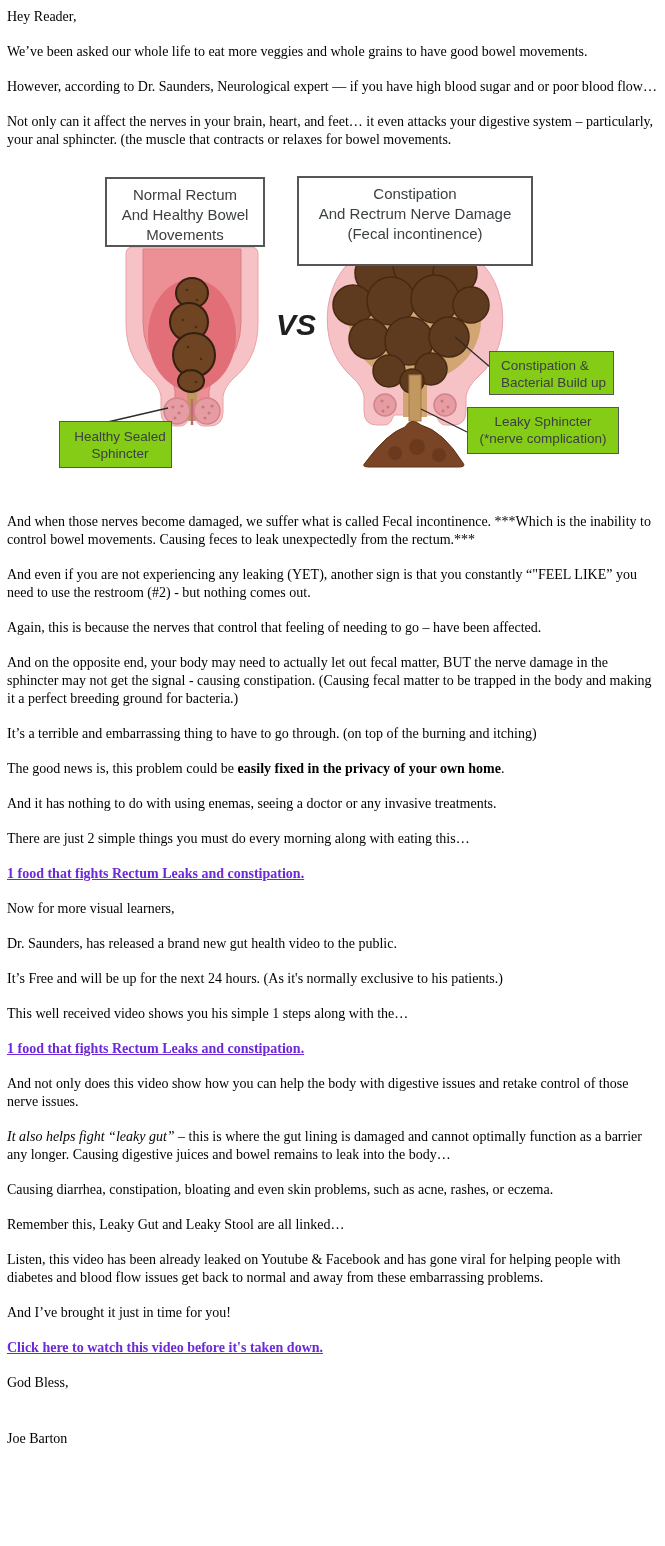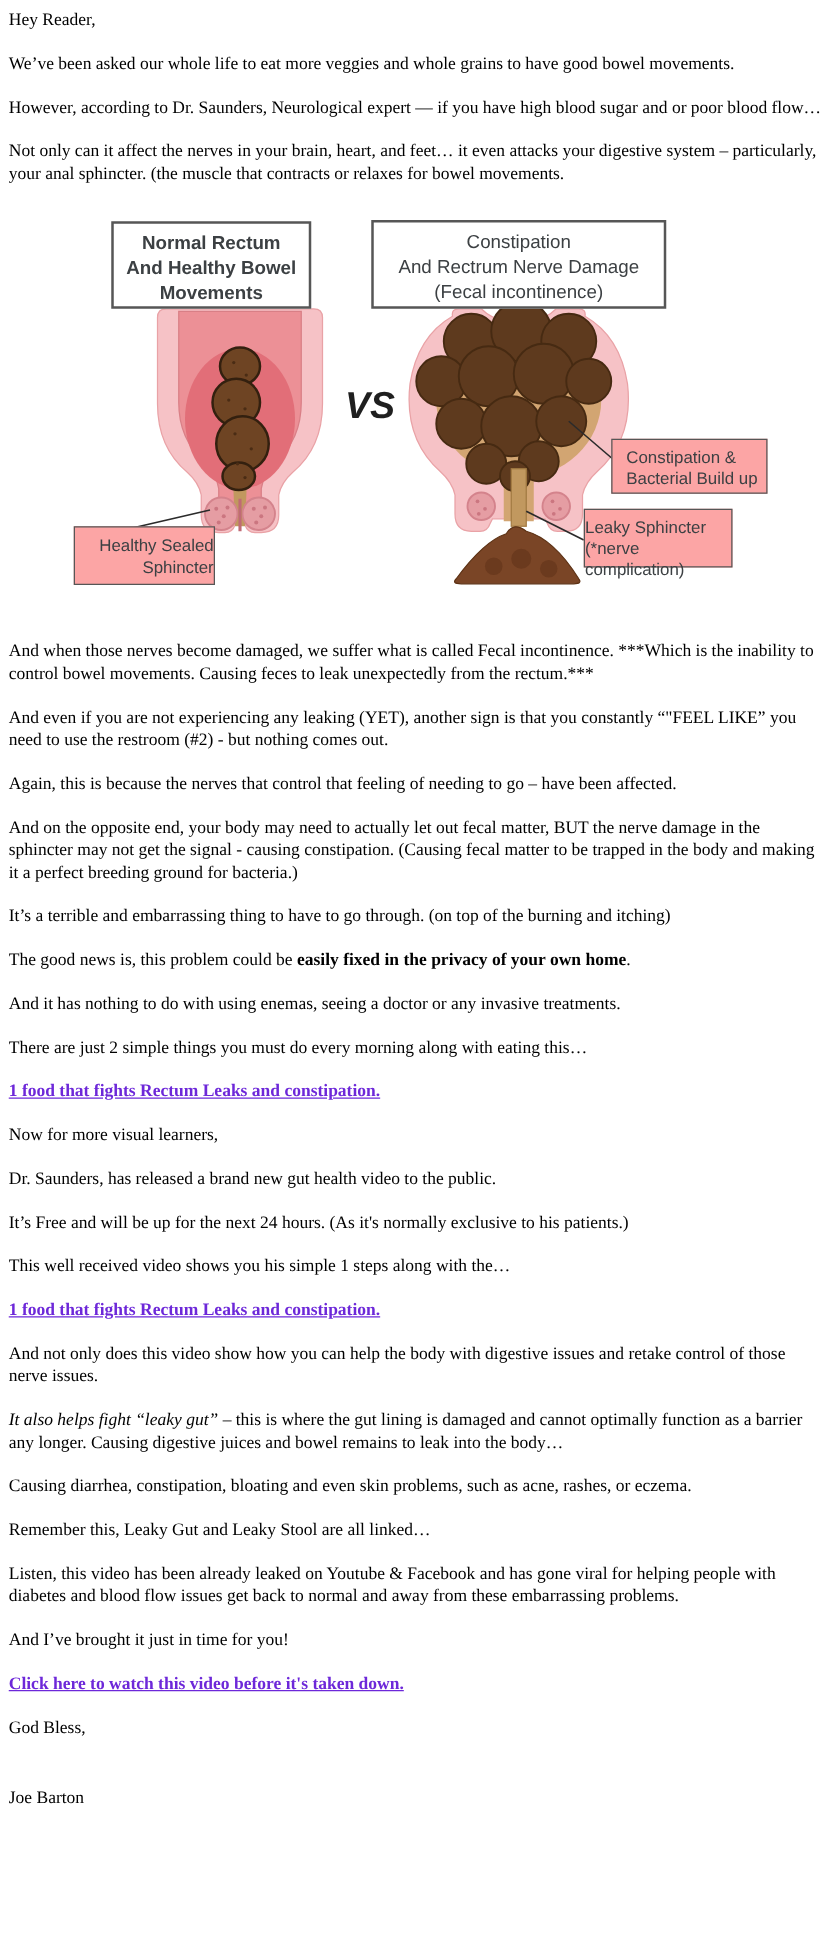--- a/index.html
+++ b/index.html
@@ -36,36 +36,36 @@
     background:#ffffff;
     border:2px solid #565656;
     color:#3c4043;
     font-family:"Liberation Sans", sans-serif;
     font-size:15px;
     line-height:20px;
     text-align:center;
     white-space:pre-line;
     padding-top:6px;
   }
-  .cap-left{left:34px;top:2px;width:160px;height:70px;font-weight:bold;}
-  .cap-right{left:242px;top:1px;width:236px;height:71px;}
+  .cap-left{left:50px;top:2px;width:160px;height:70px;}
+  .cap-right{left:242px;top:1px;width:236px;height:90px;}
   .note{
     position:absolute;
     box-sizing:border-box;
-    background:#fca5a5;
+    background:#84cc16;
     border:1.5px solid #565656;
     color:#3c4043;
     font-family:"Liberation Sans", sans-serif;
     font-size:13.5px;
     line-height:17px;
     white-space:pre-line;
   }
-  .note-healthy{left:4px;top:246px;width:113px;height:47px;text-align:right;padding:6px 0 17px 9px;}
+  .note-healthy{left:4px;top:246px;width:113px;height:47px;text-align:center;padding:6px 0 17px 9px;}
   .note-constipation{left:434px;top:176px;width:125px;height:44px;text-align:left;padding:5px 0 0 11px;}
-  .note-leaky{left:412px;top:232px;width:119px;height:47px;text-align:left;padding-top:5px;}
+  .note-leaky{left:412px;top:232px;width:152px;height:47px;text-align:center;padding-top:5px;}
   .vs{
     position:absolute;
     left:221px;top:141px;
     font-family:"Liberation Sans", sans-serif;
     font-weight:bold;
     font-style:italic;
     font-size:30px;
     color:#1f1f1f;
   }
 </style>

